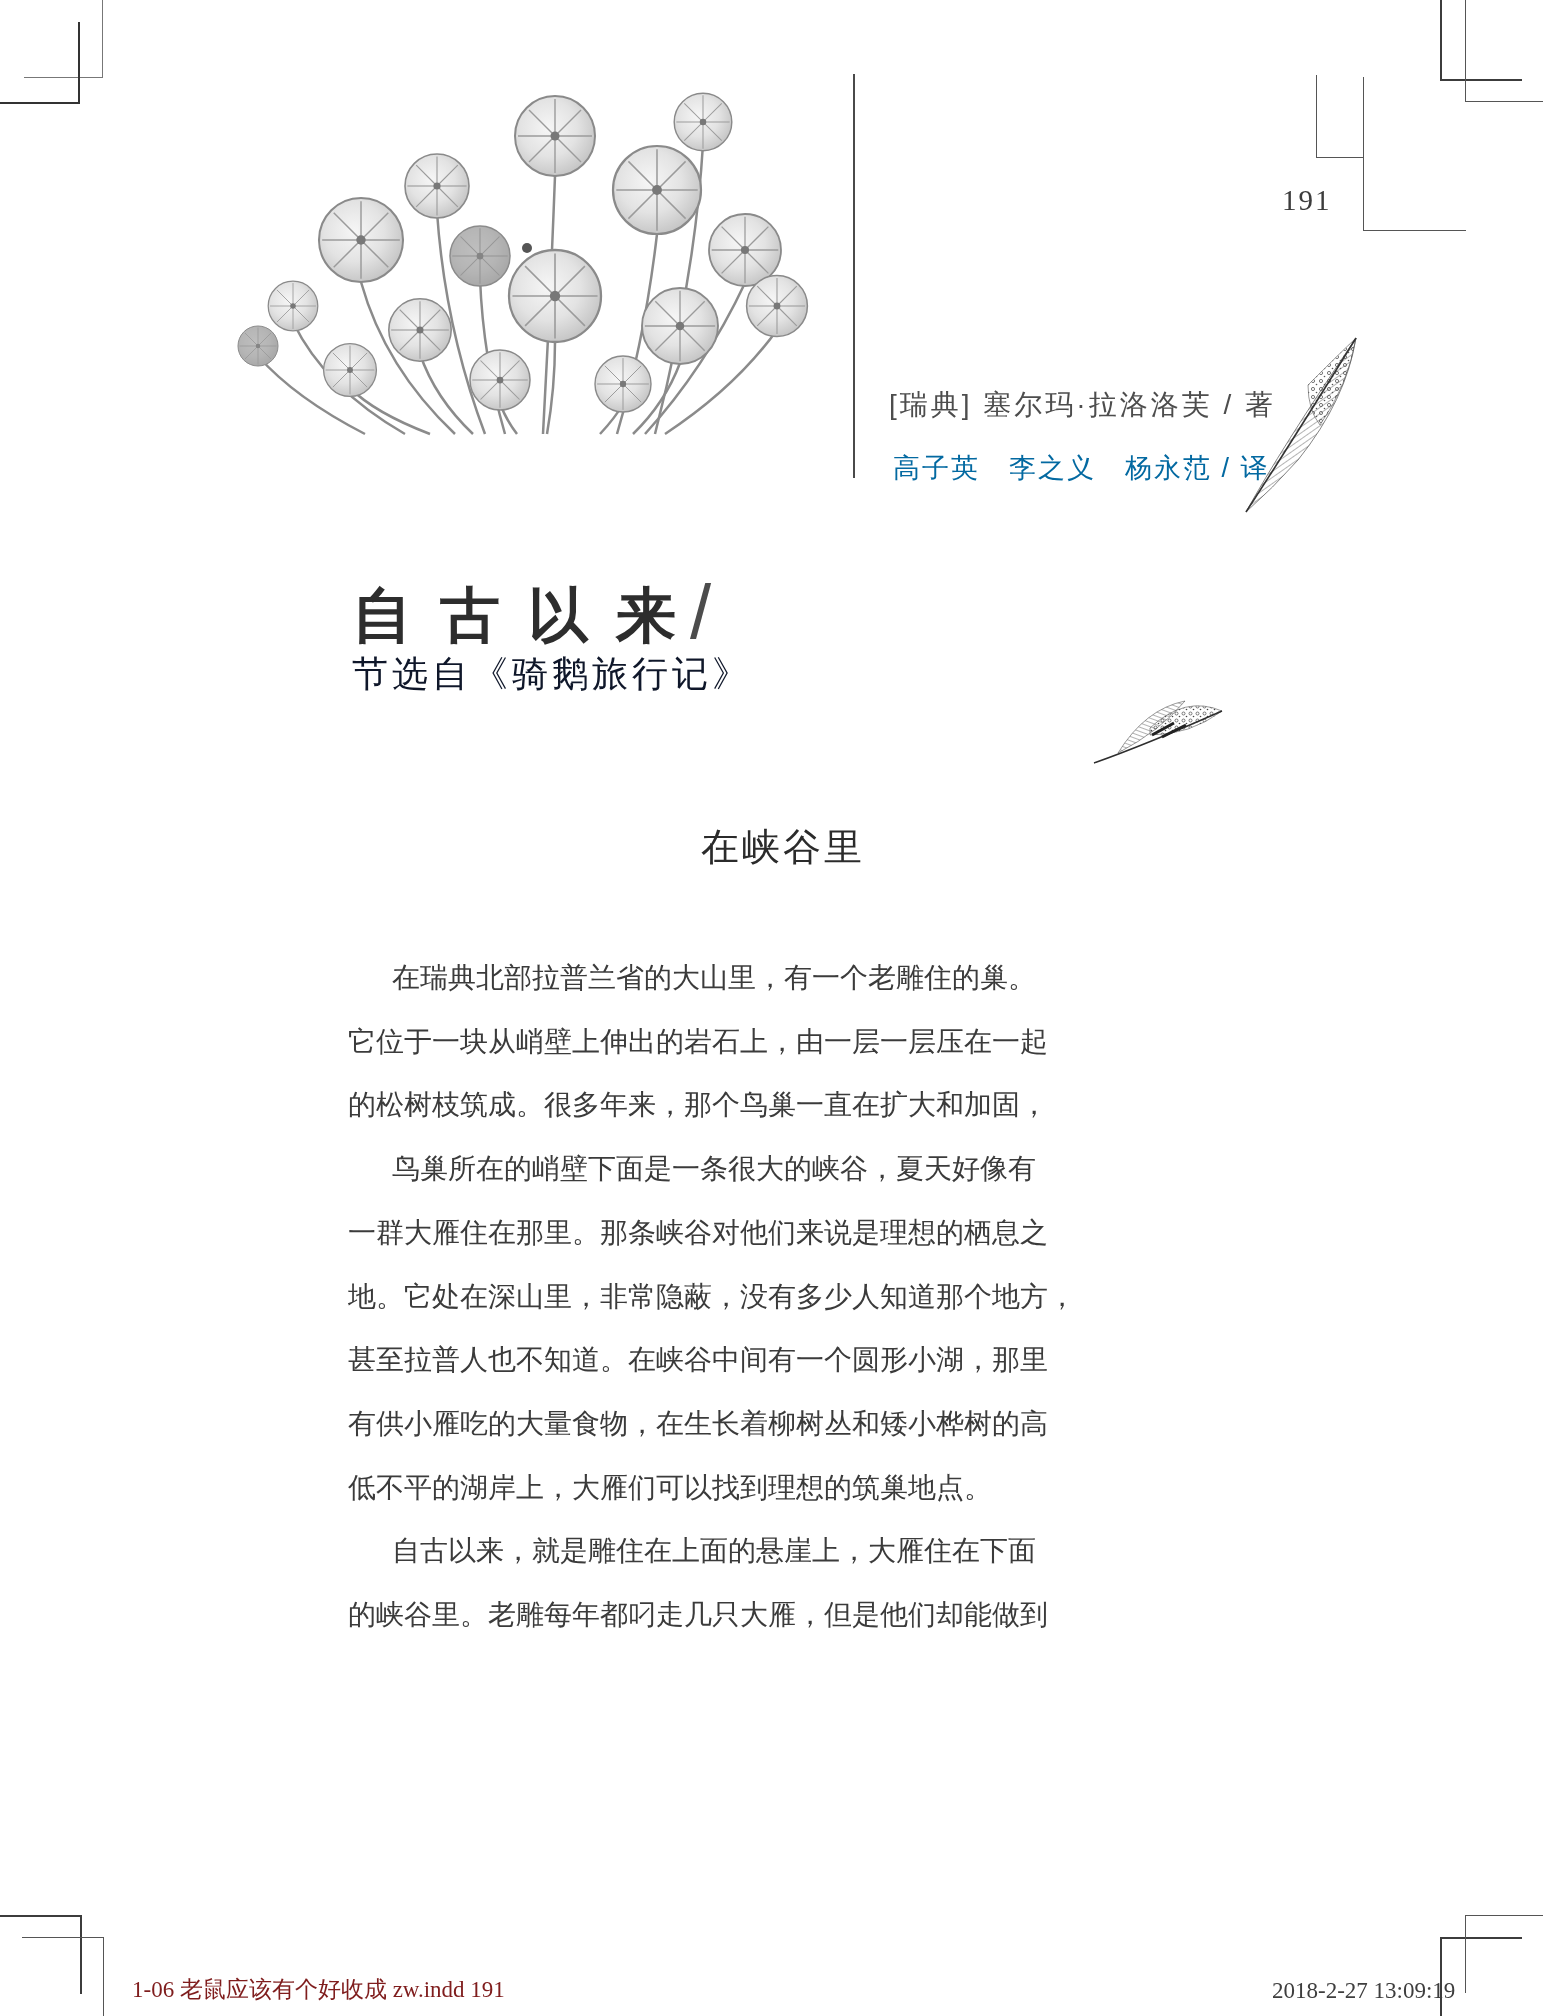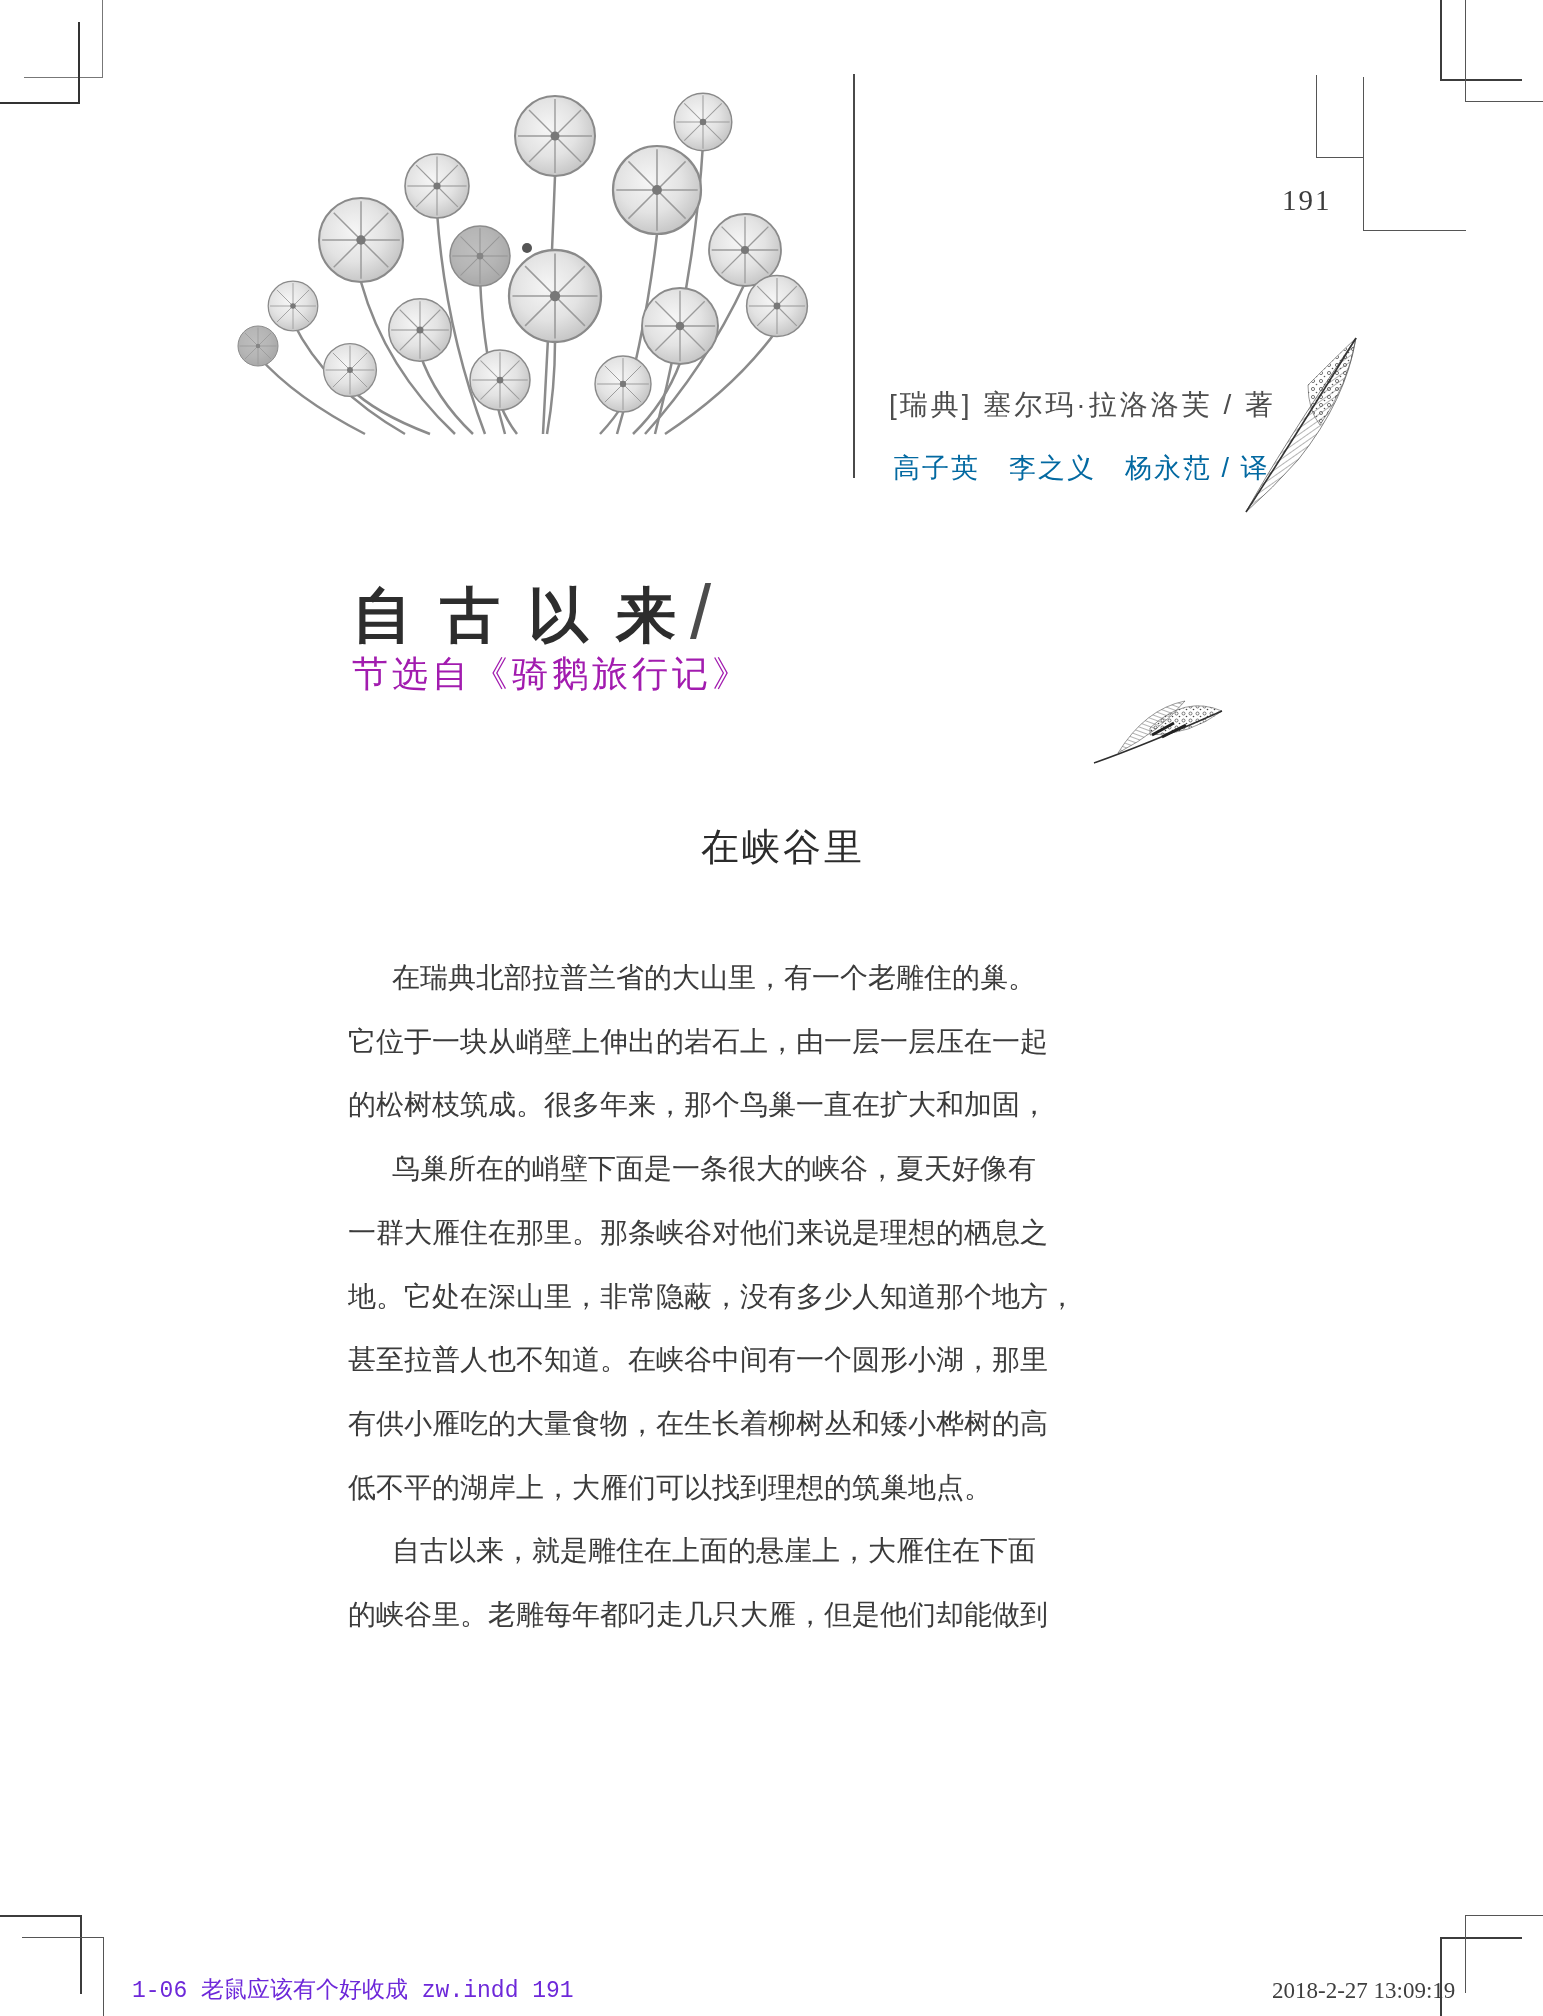--- a/index.html
+++ b/index.html
@@ -27,29 +27,29 @@
   .plants{left:225px;top:78px;width:610px;height:362px;}
   .divider{left:853px;top:74px;width:2px;height:404px;background:#4a4a4a;}
 
   .author{left:878px;top:386px;font-size:28px;letter-spacing:3px;color:#4d4d4d;font-weight:400;white-space:nowrap;margin-left:11px;}
   .translators{left:893px;top:450px;font-size:27px;letter-spacing:2px;color:#0369a1;font-weight:400;white-space:nowrap;}
   .feather-large{left:1238px;top:330px;width:130px;height:190px;}
   .feather-small{left:1090px;top:683px;width:140px;height:90px;}
 
   .title-row{left:352px;top:566px;font-size:60px;font-weight:600;color:#2d2d2d;letter-spacing:28px;white-space:nowrap;}
   .title-slash{font-weight:200;font-size:76px;letter-spacing:0;color:#4c4c4c;position:relative;top:2px;left:-14px;}
-  .subtitle{left:352px;top:650px;font-size:36px;letter-spacing:4px;color:#a21caf;white-space:nowrap;}
+  .subtitle{left:352px;top:650px;font-size:36px;letter-spacing:4px;color:#0f172a;white-space:nowrap;}
 
   .section-heading{left:348px;top:822px;width:870px;text-align:center;font-size:38px;letter-spacing:3px;color:#2b2b2b;}
 
   .bodytext{left:348px;top:946px;width:880px;font-size:28px;line-height:63.7px;color:#3b3b3b;}
   .bodytext .line{white-space:nowrap;}
   .bodytext .indent{padding-left:44px;}
 
-  .footer-left{left:132px;top:1974px;font-family:Liberation Mono, monospace;font-size:23px;color:#6d28d9;white-space:nowrap;}
+  .footer-left{left:132px;top:1974px;font-family:Liberation Serif, serif;font-size:23px;color:#7f1d1d;white-space:nowrap;}
   .footer-right{left:1272px;top:1978px;font-family:"Liberation Serif",serif;font-size:23px;color:#3e3e3e;white-space:nowrap;}
 </style>
 </head>
 <body>
 
 <div class="page">
 
   <div class="mark tl1"></div>
   <div class="mark tl2"></div>
   <div class="mark tr1"></div>

